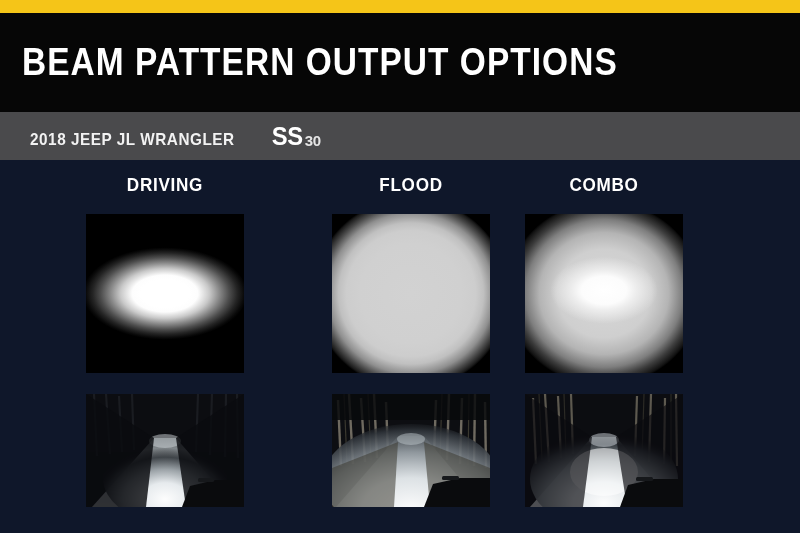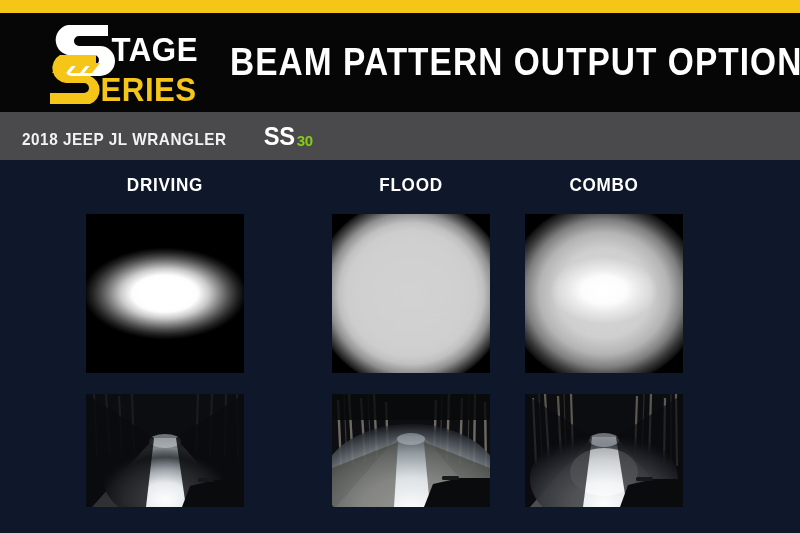--- a/index.html
+++ b/index.html
@@ -60,21 +60,21 @@
   .subband {
     position: absolute;
     top: 112px; left: 0;
     width: 800px;
     height: 48px;
     background: #4a4a4c;
     display: flex;
     align-items: center;
   }
   .subtitle-wrap {
-    margin-left: 22px;
+    margin-left: 30px;
     display: flex;
     align-items: baseline;
     white-space: nowrap;
   }
   .vehicle {
     color: #f2f2f2;
     font-size: 17px;
     font-weight: bold;
     letter-spacing: 0.6px;
     transform: scaleX(0.9);
@@ -83,21 +83,21 @@
   }
   .model-ss {
     color: #ffffff;
     font-size: 25px;
     font-weight: bold;
     letter-spacing: -0.5px;
     margin-left: 14px;
     transform: scaleX(0.95);
   }
   .model-num {
-    color: #84cc16;
+    color: #e5e5e5;
     font-size: 15px;
     font-weight: bold;
     letter-spacing: -0.3px;
     margin-left: 1px;
     position: relative;
     top: 1px;
   }
 
   
   .body-area {
@@ -175,38 +175,20 @@
   
   .sky-dark { fill: #0a0b10; }
 </style>
 </head>
 <body>
 
 <div class="top-rule"></div>
 
 <div class="header">
 
-  <div class="logo">
-    <svg width="170" height="88" viewBox="0 0 170 88">
-
-      <path d="M30 6 H70 V17 H41 A5 5 0 0 0 41 27 H62 A15 15 0 0 1 62 57 H20 V46 H56 A5 5 0 0 0 56 36 H36 A15 15 0 0 1 30 6 Z" fill="#ffffff"></path>
-
-      <text x="74" y="42" font-family="Liberation Sans Narrow, Liberation Sans, sans-serif" font-size="34" font-weight="bold" fill="#ffffff" letter-spacing="0.5" transform="scale(0.92,1) translate(6,0)">TAGE</text>
-
-      <g fill="#f5c518">
-        <polygon points="22,44 36,44 28,54 14,54"></polygon>
-        <polygon points="40,44 50,44 42,54 32,54"></polygon>
-        <polygon points="54,44 62,44 54,54 46,54"></polygon>
-      </g>
-
-      <path d="M22 36 H58 V47 H33 A5 5 0 0 0 33 57 H52 A15 15 0 0 1 52 85 H12 V74 H46 A5 5 0 0 0 46 64 H28 A15 15 0 0 1 22 36 Z" fill="#f5c518"></path>
-
-      <text x="62" y="82" font-family="Liberation Sans Narrow, Liberation Sans, sans-serif" font-size="34" font-weight="bold" fill="#f5c518" letter-spacing="0.5" transform="scale(0.92,1) translate(6,0)">ERIES</text>
-    </svg>
-  </div>
 
   <div class="main-title">BEAM PATTERN OUTPUT OPTIONS</div>
 </div>
 
 <div class="subband">
   <div class="subtitle-wrap">
     <span class="vehicle">2018 JEEP JL WRANGLER</span>
     <span class="model-ss">SS</span>
     <span class="model-num">30</span>
   </div>

